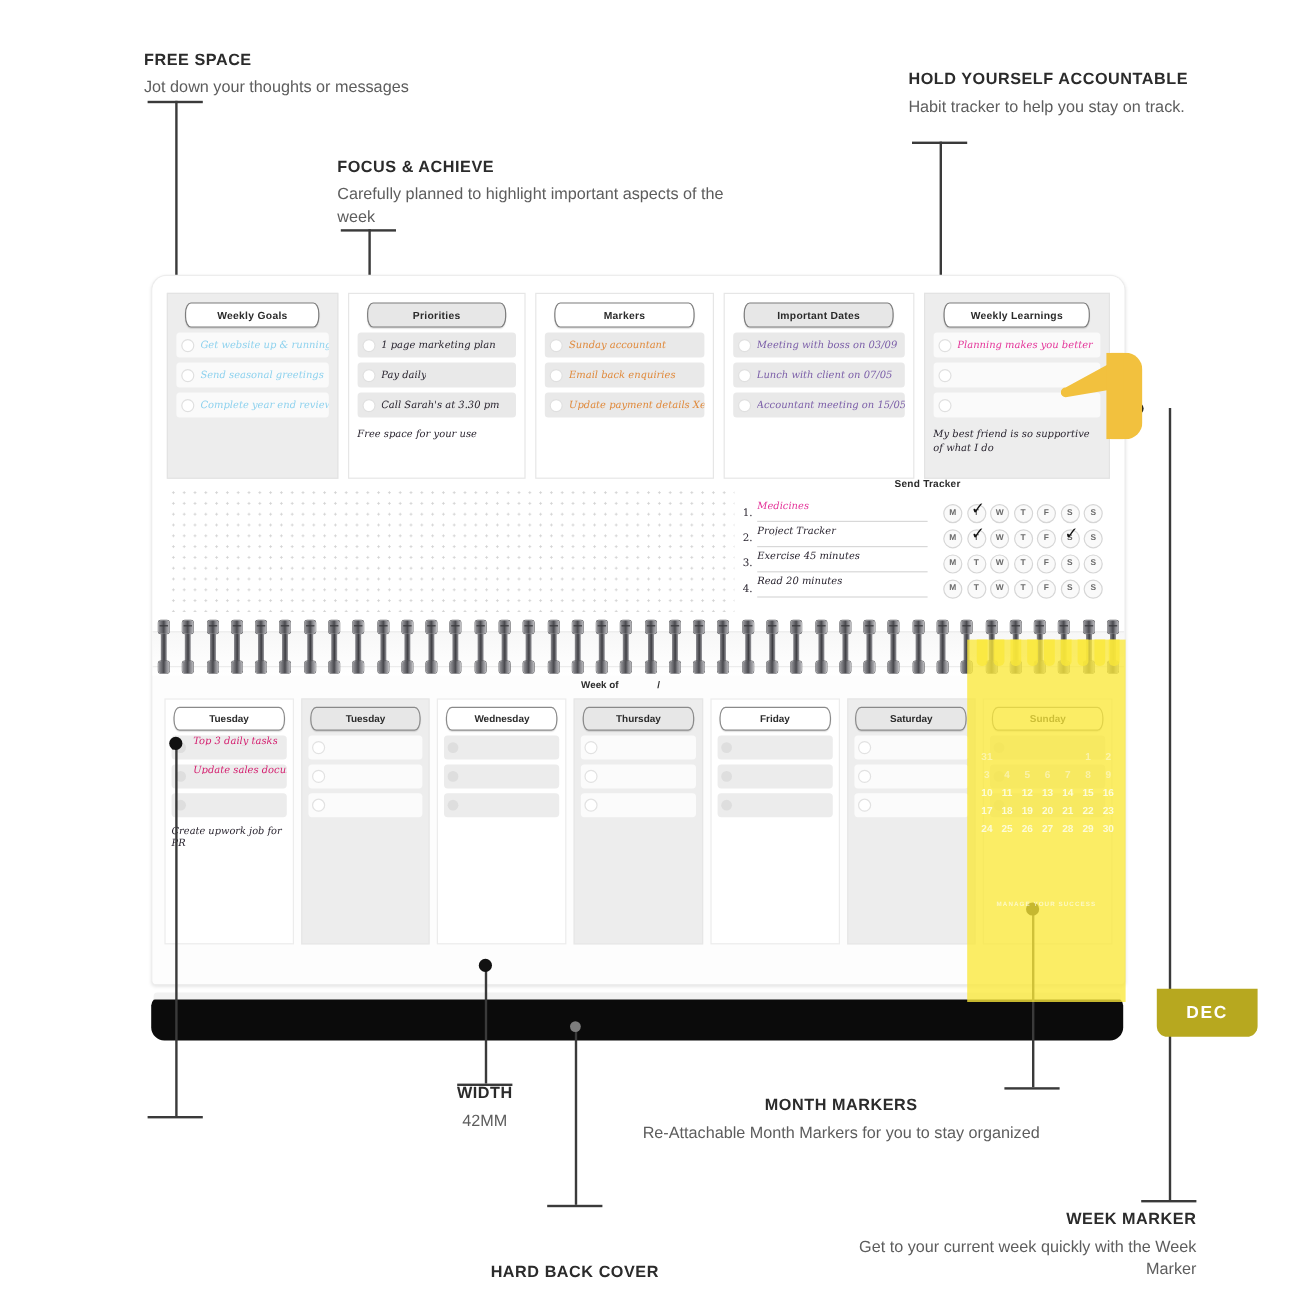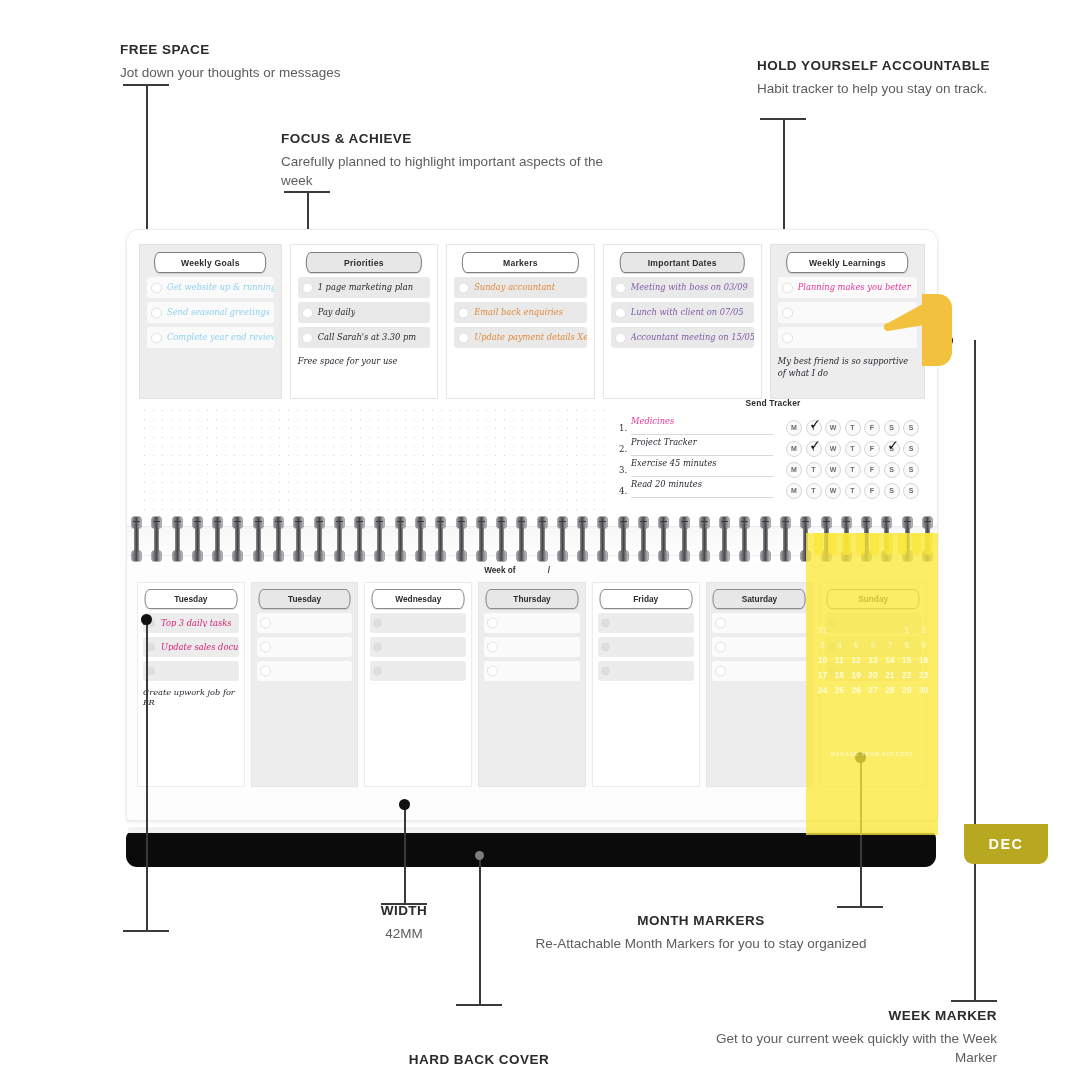--- a/index.html
+++ b/index.html
@@ -171,21 +171,21 @@
     position:absolute;left:50%;transform:translateX(-50%);top:6px;
     width:86%;height:18px;background:#fff;border:1px solid #8a8a8a;
     border-radius:5px/9px;display:flex;align-items:center;justify-content:center;
     font-size:8.3px;font-weight:bold;color:#2b2b2b;
     box-shadow:0 1px 1px rgba(0,0,0,.12);z-index:3;
   }
   .day-tab.on-grey{background:#e7e7e7;}
   .day-inner{position:absolute;left:5px;right:5px;top:30px;bottom:5px;}
   .dtask{
     position:relative;height:20px;margin-bottom:4px;border-radius:3px;
-    display:flex;align-items:center;padding-left:18px;box-sizing:border-box;
+    display:flex;align-items:flex-start;padding-left:18px;box-sizing:border-box;
   }
   .daycol.grey .dtask{background:#fbfbfb;}
   .daycol:not(.grey) .dtask{background:#ececec;}
   .dtask .bub{
     position:absolute;left:3px;top:50%;transform:translateY(-50%);
     width:9px;height:9px;border-radius:50%;background:#dedede;
   }
   .daycol.grey .dtask .bub{background:#fff;border:1px solid #e2e2e2;}
   .dnote{
     font-family:"DejaVu Serif",serif;font-style:italic;font-size:8.2px;

